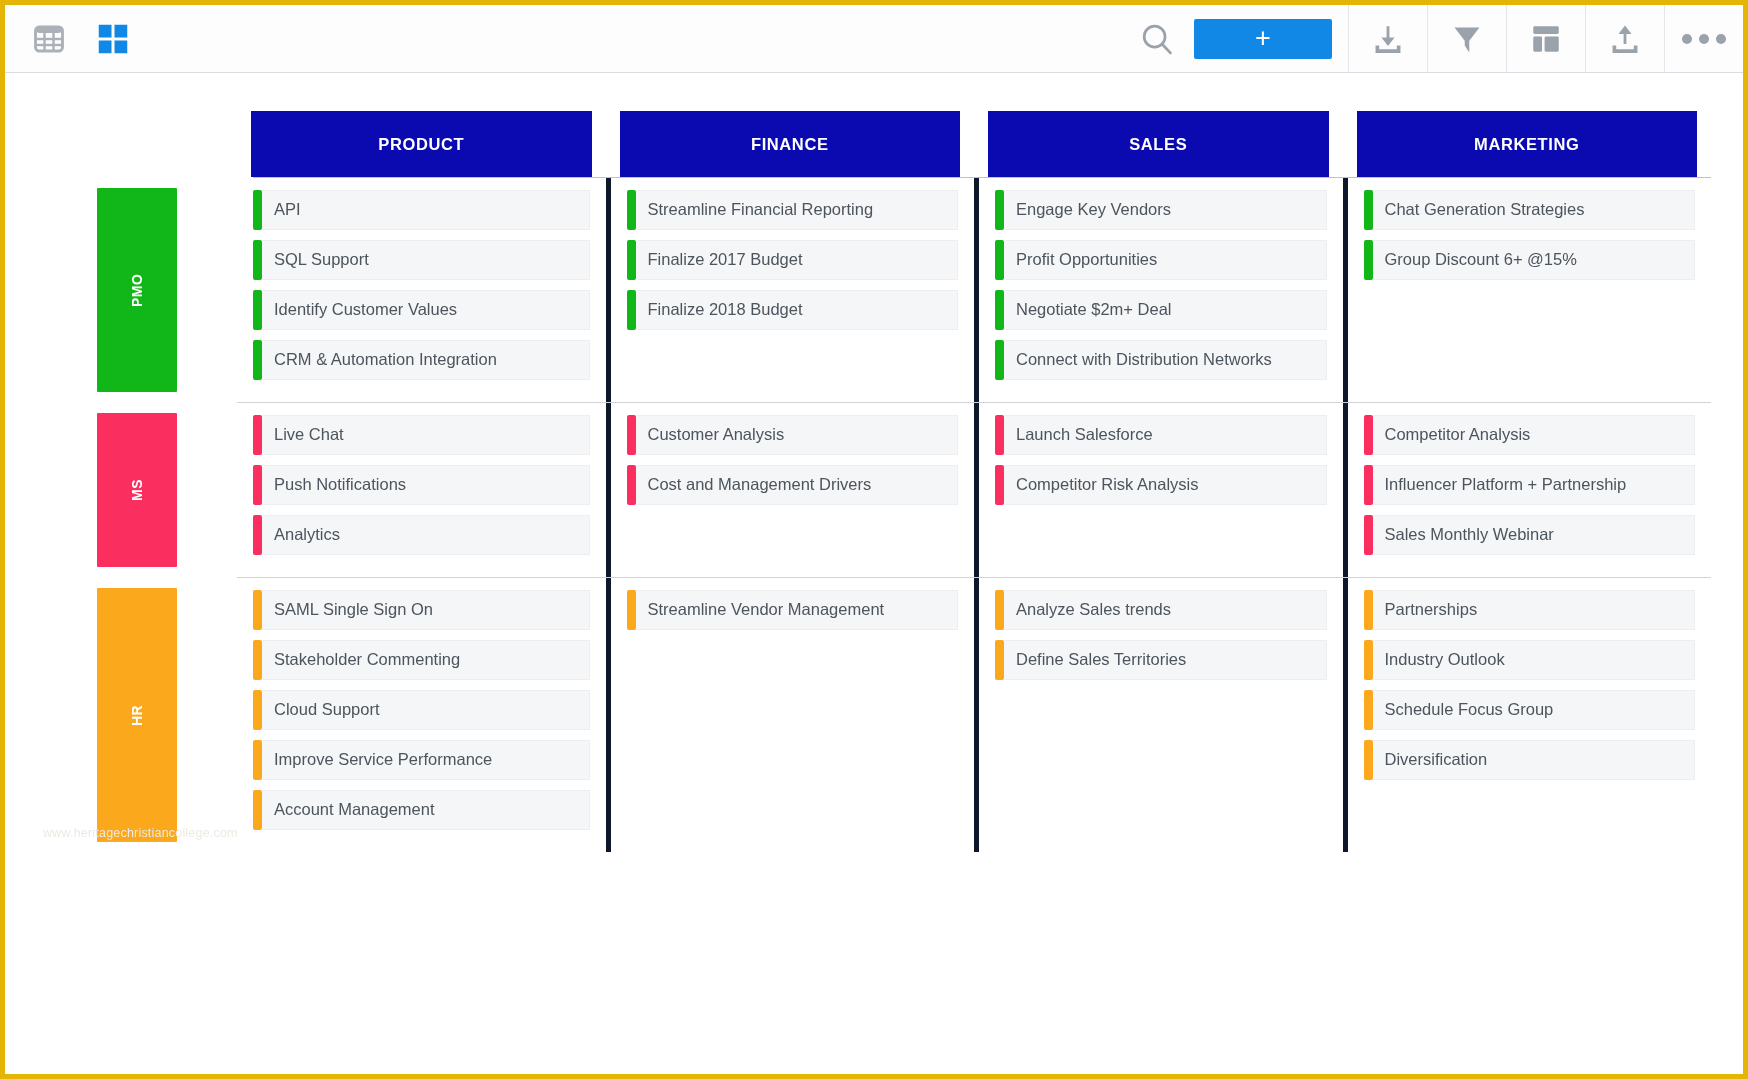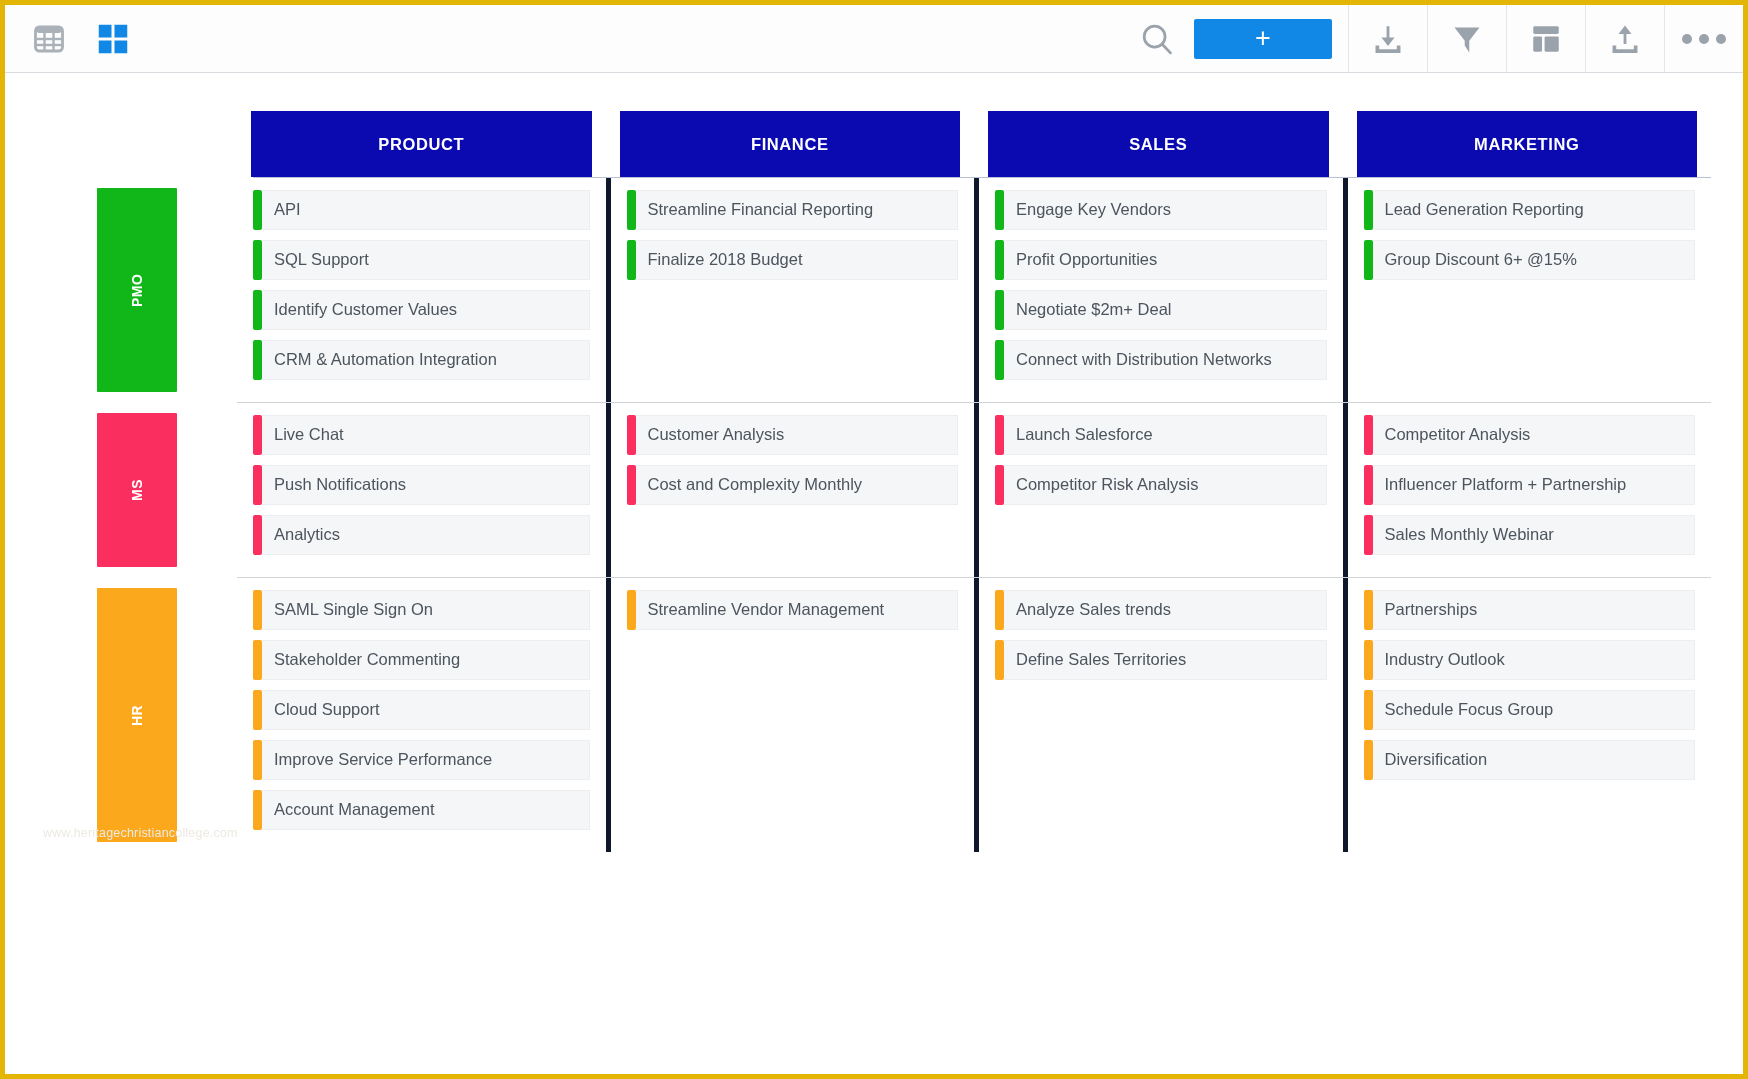--- a/index.html
+++ b/index.html
@@ -315,20 +315,24 @@
               <div class="card-body">CRM &amp; Automation Integration</div>
             </div>
           </div>
           <div class="cards-cell">
             <div class="card">
               <div class="card-bar" style="background: rgb(17, 183, 24);"></div>
               <div class="card-body">Streamline Financial Reporting</div>
             </div>
             <div class="card">
               <div class="card-bar" style="background: rgb(17, 183, 24);"></div>
+              <div class="card-body">Finalize 2017 Budget</div>
+            </div>
+            <div class="card">
+              <div class="card-bar" style="background: rgb(17, 183, 24);"></div>
               <div class="card-body">Finalize 2018 Budget</div>
             </div>
           </div>
           <div class="cards-cell">
             <div class="card">
               <div class="card-bar" style="background: rgb(17, 183, 24);"></div>
               <div class="card-body">Engage Key Vendors</div>
             </div>
             <div class="card">
               <div class="card-bar" style="background: rgb(17, 183, 24);"></div>
@@ -339,21 +343,21 @@
               <div class="card-body">Negotiate $2m+ Deal</div>
             </div>
             <div class="card">
               <div class="card-bar" style="background: rgb(17, 183, 24);"></div>
               <div class="card-body">Connect with Distribution Networks</div>
             </div>
           </div>
           <div class="cards-cell">
             <div class="card">
               <div class="card-bar" style="background: rgb(17, 183, 24);"></div>
-              <div class="card-body">Lead Generation Reporting</div>
+              <div class="card-body">Chat Generation Strategies</div>
             </div>
             <div class="card">
               <div class="card-bar" style="background: rgb(17, 183, 24);"></div>
               <div class="card-body">Group Discount 6+ @15%</div>
             </div>
           </div>
         </div>
         <div class="row-band">
           <div class="divider"></div>
           <div class="rowlabel-cell">
@@ -373,21 +377,21 @@
               <div class="card-body">Analytics</div>
             </div>
           </div>
           <div class="cards-cell">
             <div class="card">
               <div class="card-bar" style="background: rgb(250, 47, 95);"></div>
               <div class="card-body">Customer Analysis</div>
             </div>
             <div class="card">
               <div class="card-bar" style="background: rgb(250, 47, 95);"></div>
-              <div class="card-body">Cost and Complexity Monthly</div>
+              <div class="card-body">Cost and Management Drivers</div>
             </div>
           </div>
           <div class="cards-cell">
             <div class="card">
               <div class="card-bar" style="background: rgb(250, 47, 95);"></div>
               <div class="card-body">Launch Salesforce</div>
             </div>
             <div class="card">
               <div class="card-bar" style="background: rgb(250, 47, 95);"></div>
               <div class="card-body">Competitor Risk Analysis</div>

